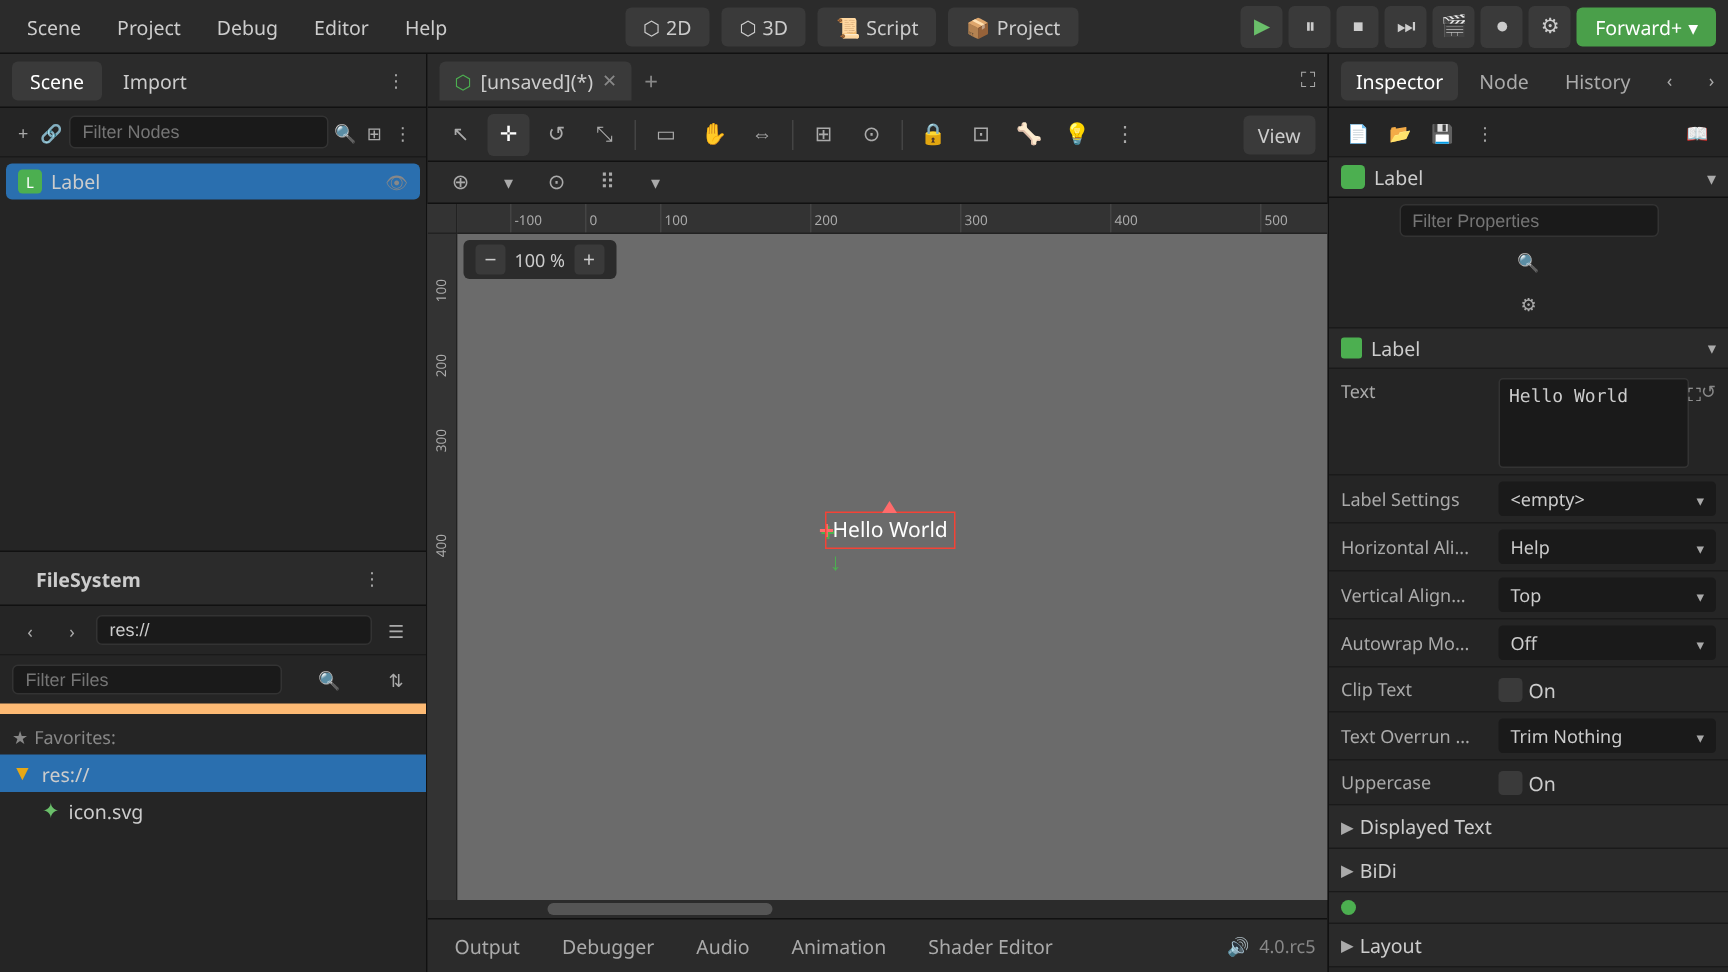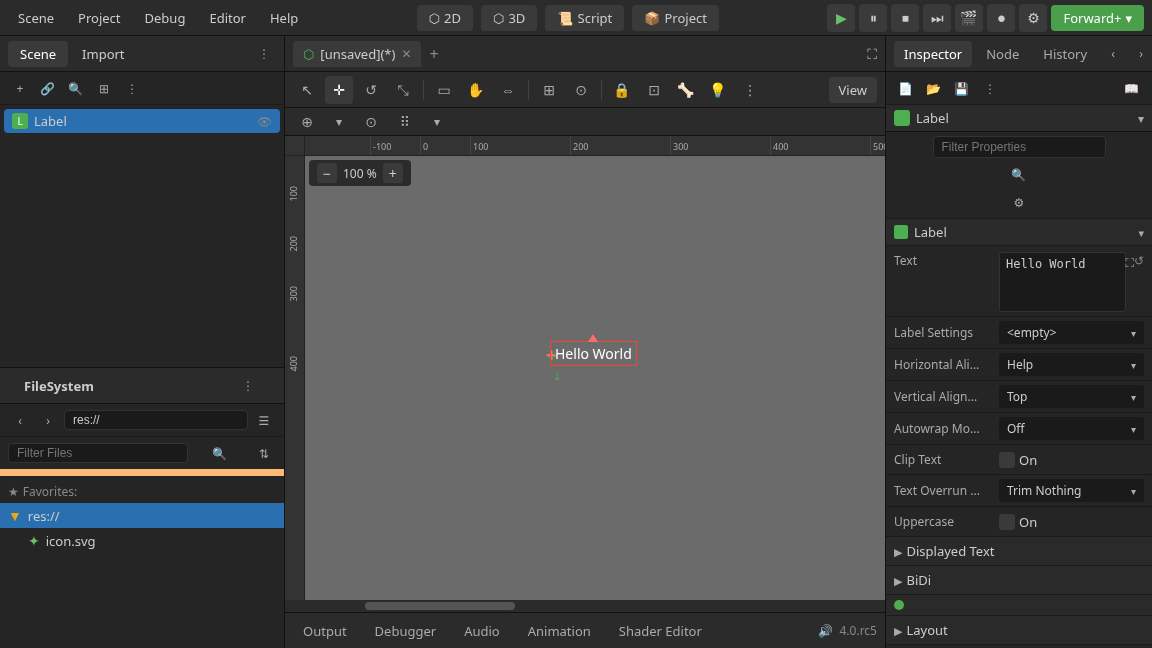--- a/index.html
+++ b/index.html
@@ -423,21 +423,20 @@
     
     .ruler-tick {
       position: absolute;
       top: 0;
       font-size: 9px;
       color: #aaa;
       padding-left: 2px;
       height: 100%;
       display: flex; align-items: flex-end; padding-bottom: 2px;
       border-left: 1px solid #444;
-      margin-left: 30px;
     }
 
     
     .hello-world-label {
       position: absolute;
       top: 185px;
       left: 245px;
       border: 1px solid #f44336;
       padding: 2px 4px;
       font-size: 14px;
@@ -754,20 +753,21 @@
         <div class="panel-tab active">Scene</div>
         <div class="panel-tab">Import</div>
         <div class="panel-tab-actions">
           <div class="icon-btn">⋮</div>
         </div>
       </div>
 
       <div class="scene-toolbar">
         <div class="icon-btn">+</div>
         <div class="icon-btn">🔗</div>
+        <input class="filter-input" type="text" placeholder="Filter Nodes" style="">
         <div class="icon-btn">🔍</div>
         <div class="icon-btn">⊞</div>
         <div class="icon-btn">⋮</div>
       </div>
 
       <div class="scene-nodes">
         <div class="scene-node selected">
           <div class="node-icon">L</div>
           <span class="node-label">Label</span>
           <span class="node-eye">👁</span>

